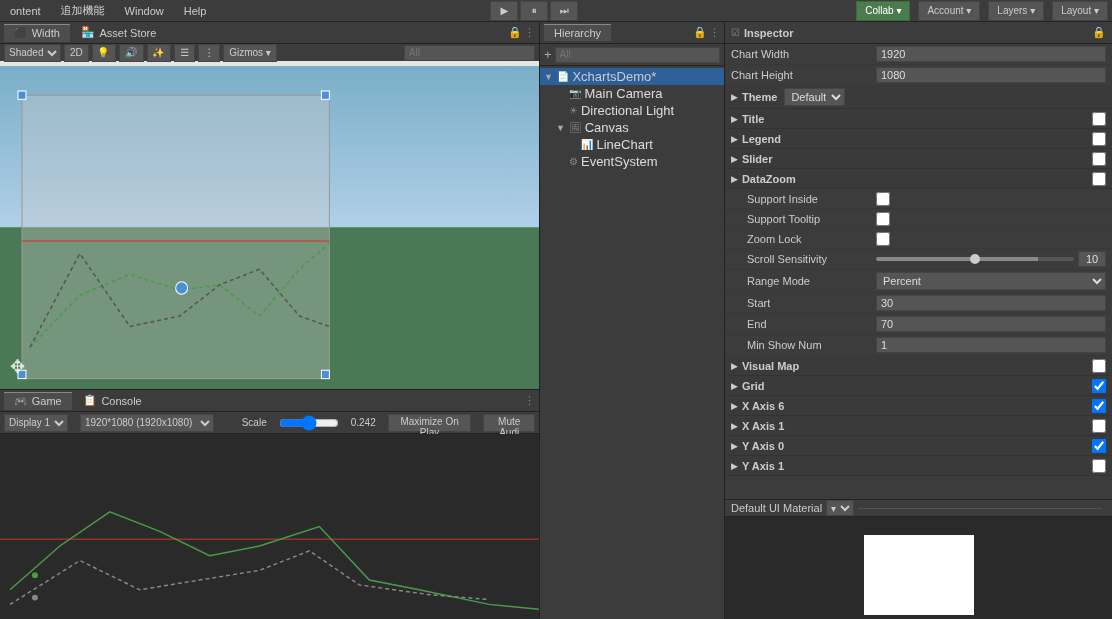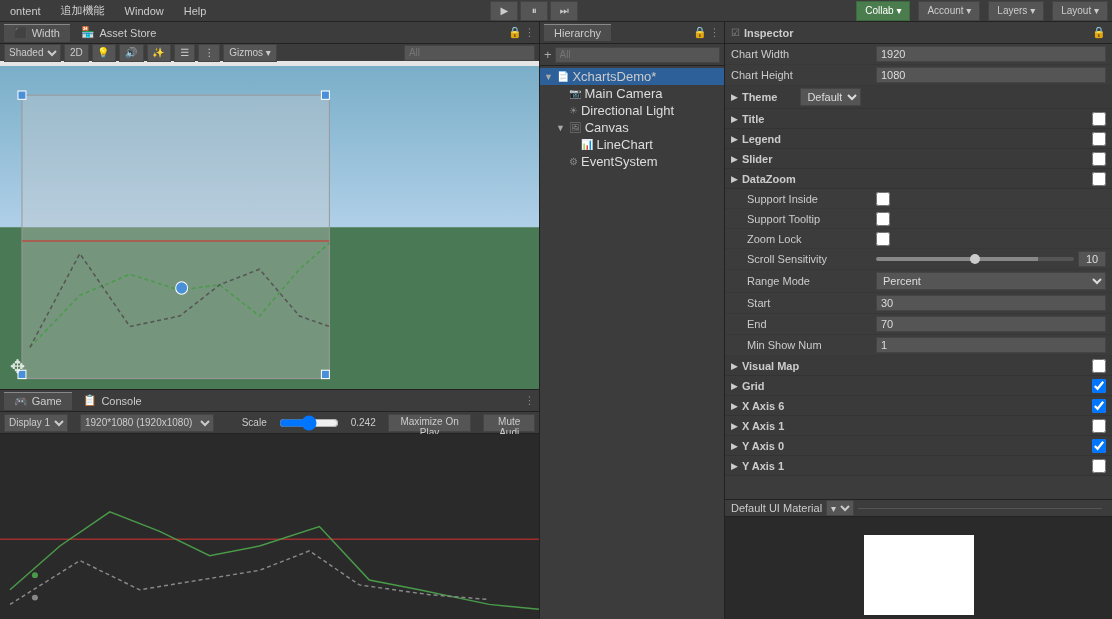--- a/index.html
+++ b/index.html
@@ -609,21 +609,21 @@
       </div>
 
       <div class="insp-row">
         <span class="insp-label">Chart Height</span>
         <input class="insp-input" type="text" value="1080" style="">
       </div>
 
       <div class="insp-foldout">
         <span class="insp-foldout-arrow">▶</span>
         <span class="insp-foldout-label">Theme</span>
-        <div style="flex:1; margin-left:23px;">
+        <div style="flex:1; margin-left:7px;">
           <select class="insp-select">
             <option>Default</option>
           </select>
         </div>
       </div>
 
       <div class="insp-foldout">
         <span class="insp-foldout-arrow">▶</span>
         <span class="insp-foldout-label">Title</span>
         <input type="checkbox" class="insp-checkbox insp-foldout-check" style="">

